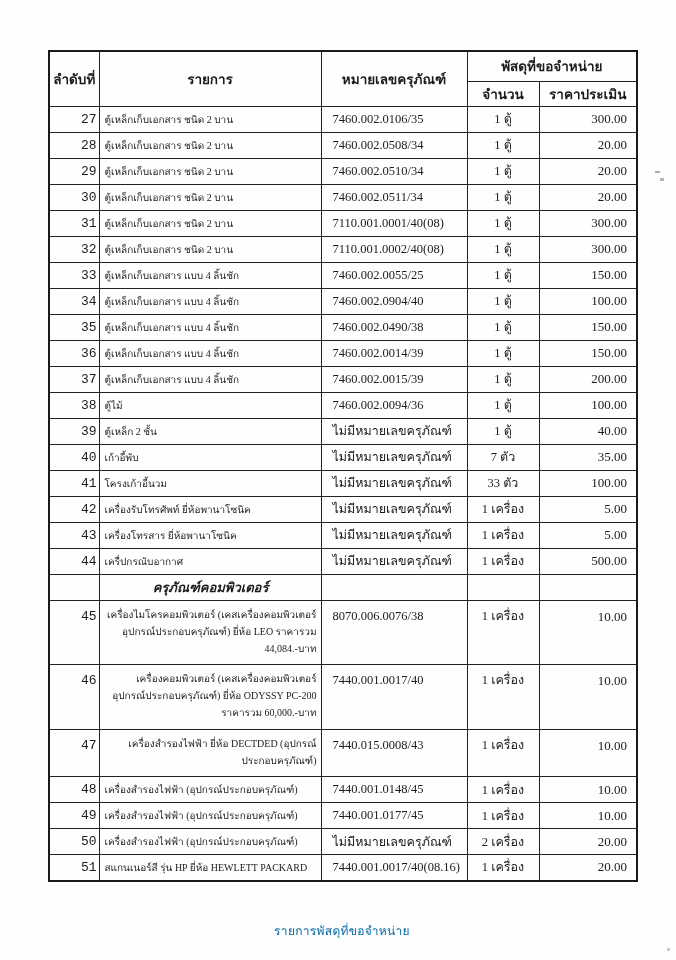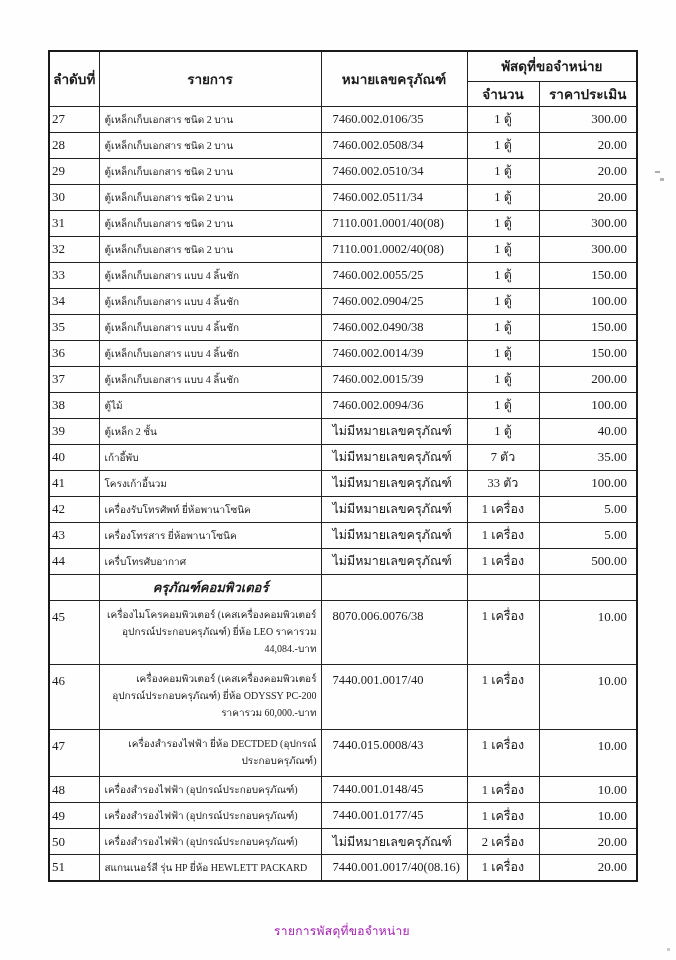--- a/index.html
+++ b/index.html
@@ -35,21 +35,21 @@
     font-size: 13.5px;
     text-align: center;
     vertical-align: middle;
     padding: 1px 2px;
   }
   tr.head-row-1 { height: 30px; }
   tr.head-row-2 { height: 23px; }
   tbody { font-size: 13px; }
   tbody tr { height: 26px; }
   tbody td { vertical-align: middle; padding: 2px 4px; }
-  td.col-no   { text-align: left; padding: 2px 2px; }
+  td.col-no   { text-align: right; padding: 2px 2px; font-family: Liberation Mono, monospace; }
   td.col-item {
     text-align: left;
     font-size: 10px;
     padding-left: 5px;
     padding-right: 4px;
   }
   tbody tr:not(.tall) td.col-item { white-space: nowrap; }
   td.col-asset {
     text-align: left;
     font-size: 12.5px;
@@ -73,21 +73,21 @@
     font-size: 13px;
     font-style: italic;
   }
   .footer {
     position: absolute;
     left: 48px;
     top: 921px;
     width: 588px;
     text-align: center;
     font-size: 12px;
-    color: #a21caf;
+    color: #0369a1;
     letter-spacing: 0.3px;
   }
   
   .artifact { position: absolute; background: #6a6a6a; }
   .artifact.a1 { left: 655px; top: 171px; width: 5px; height: 2px; opacity: .55; }
   .artifact.a2 { left: 660px; top: 178px; width: 4px; height: 3px; opacity: .5; }
   .artifact.a3 { left: 667px; top: 948px; width: 3px; height: 3px; opacity: .35; }
 </style>
 </head>
 <body>
@@ -160,21 +160,21 @@
         <tr class="row-33">
           <td class="col-no">33</td>
           <td class="col-item">ตู้เหล็กเก็บเอกสาร แบบ 4 ลิ้นชัก</td>
           <td class="col-asset">7460.002.0055/25</td>
           <td class="col-qty">1 ตู้</td>
           <td class="col-price">150.00</td>
         </tr>
         <tr class="row-34">
           <td class="col-no">34</td>
           <td class="col-item">ตู้เหล็กเก็บเอกสาร แบบ 4 ลิ้นชัก</td>
-          <td class="col-asset">7460.002.0904/25</td>
+          <td class="col-asset">7460.002.0904/40</td>
           <td class="col-qty">1 ตู้</td>
           <td class="col-price">100.00</td>
         </tr>
         <tr class="row-35">
           <td class="col-no">35</td>
           <td class="col-item">ตู้เหล็กเก็บเอกสาร แบบ 4 ลิ้นชัก</td>
           <td class="col-asset">7460.002.0490/38</td>
           <td class="col-qty">1 ตู้</td>
           <td class="col-price">150.00</td>
         </tr>
@@ -229,21 +229,21 @@
         </tr>
         <tr class="row-43">
           <td class="col-no">43</td>
           <td class="col-item">เครื่องโทรสาร ยี่ห้อพานาโซนิค</td>
           <td class="col-asset">ไม่มีหมายเลขครุภัณฑ์</td>
           <td class="col-qty">1 เครื่อง</td>
           <td class="col-price">5.00</td>
         </tr>
         <tr class="row-44">
           <td class="col-no">44</td>
-          <td class="col-item">เครื่บโทรศับอากาศ</td>
+          <td class="col-item">เครื่ปกรณับอากาศ</td>
           <td class="col-asset">ไม่มีหมายเลขครุภัณฑ์</td>
           <td class="col-qty">1 เครื่อง</td>
           <td class="col-price">500.00</td>
         </tr>
         <tr class="section-row row-s">
           <td class="col-no"></td>
           <td class="col-item">ครุภัณฑ์คอมพิวเตอร์</td>
           <td class="col-asset"></td>
           <td class="col-qty"></td>
           <td class="col-price"></td>

